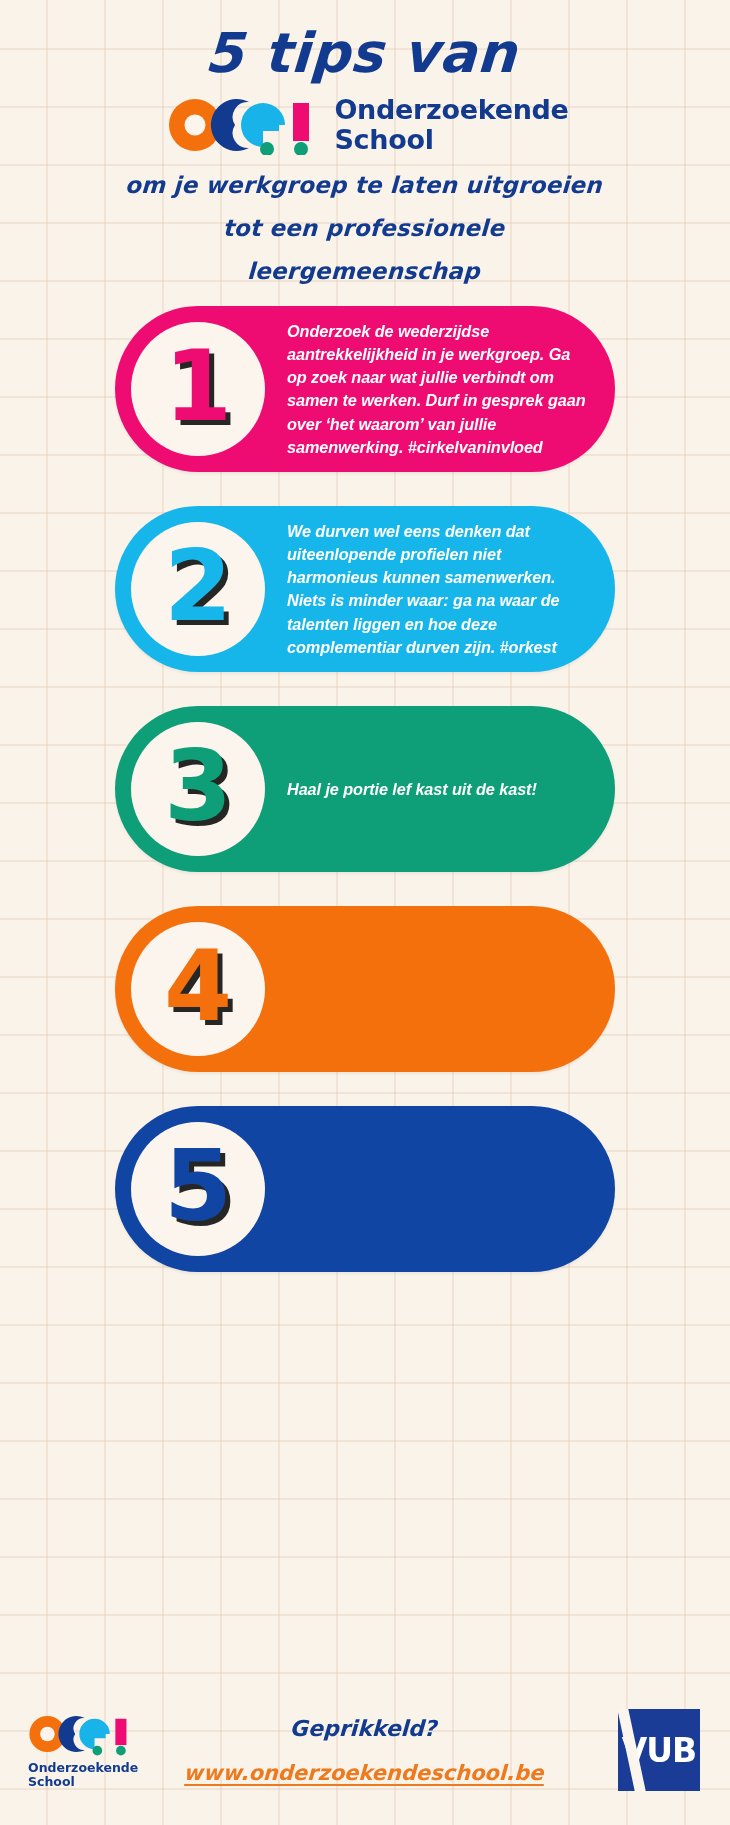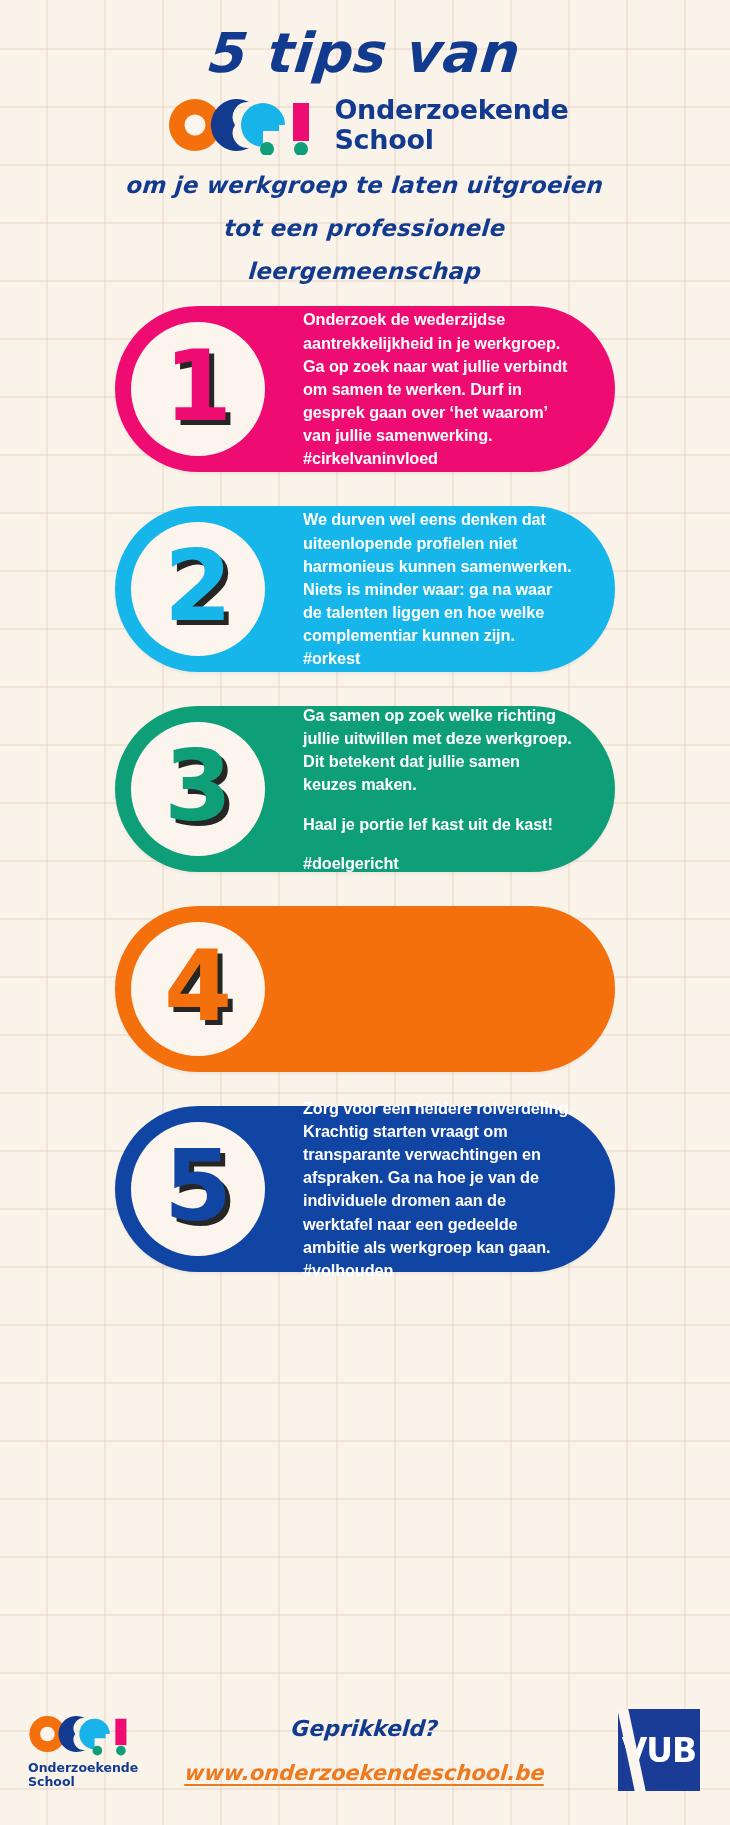--- a/index.html
+++ b/index.html
@@ -74,21 +74,21 @@
     text-shadow:5px 5px 0 rgba(20,20,20,0.92);
   }
   .card .body{
     color:#FFFFFF;
     font-family:"Liberation Sans", sans-serif;
     font-size:16.3px;font-weight:bold;
     line-height:1.42;
     padding:0 24px 0 22px;
     letter-spacing:-0.1px;
   }
-  .card .body p{margin:16px;}
+  .card .body p{margin:0;font-style:italic;}
   
   .footer{
     position:absolute;left:0;right:0;bottom:18px;height:132px;
   }
   .foot-logo{
     position:absolute;left:28px;bottom:18px;width:122px;
   }
   .foot-logo .mark{position:relative;width:104px;height:44px;}
   .foot-logo .cap{
     font-family:"DejaVu Sans", sans-serif;
@@ -168,48 +168,43 @@
       <div class="body">
           <p>Onderzoek de wederzijdse aantrekkelijkheid in je werkgroep. Ga op zoek naar wat jullie verbindt om samen te werken. Durf in gesprek gaan over ‘het waarom’ van jullie samenwerking. #cirkelvaninvloed</p>
         </div>
     </div>
 
     <div class="card" id="card1" style="background: rgb(22, 182, 234);">
       <div class="circle">
         <div class="num" style="color: rgb(22, 182, 234);">2</div>
       </div>
       <div class="body">
-          <p>We durven wel eens denken dat uiteenlopende profielen niet harmonieus kunnen samenwerken. Niets is minder waar: ga na waar de talenten liggen en hoe welke complementiar kunnen zijn. #orkest</p>
+          <p>We durven wel eens denken dat uiteenlopende profielen niet harmonieus kunnen samenwerken. Niets is minder waar: ga na waar de talenten liggen en hoe deze complementiar durven zijn. #orkest</p>
         </div>
     </div>
 
     <div class="card" id="card2" style="background: rgb(14, 158, 120);">
       <div class="circle">
         <div class="num" style="color: rgb(14, 158, 120);">3</div>
       </div>
       <div class="body">
-          <p>Ga samen op zoek welke richting jullie uitwillen met deze werkgroep. Dit betekent dat jullie samen keuzes maken.</p>
           <p>Haal je portie lef kast uit de kast!</p>
-          <p>#doelgericht</p>
         </div>
     </div>
 
     <div class="card" id="card3" style="background: rgb(244, 112, 12);">
       <div class="circle">
         <div class="num" style="color: rgb(244, 112, 12);">4</div>
       </div>
     </div>
 
     <div class="card" id="card4" style="background: rgb(17, 69, 163);">
       <div class="circle">
         <div class="num" style="color: rgb(17, 69, 163);">5</div>
       </div>
-      <div class="body">
-          <p>Zorg voor een heldere rolverdeling. Krachtig starten vraagt om transparante verwachtingen en afspraken. Ga na hoe je van de individuele dromen aan de werktafel naar een gedeelde ambitie als werkgroep kan gaan. #volhouden</p>
-        </div>
     </div>
 
   </div>
 
   <div class="footer">
 
     <div class="foot-logo">
       <div class="mark">
         <svg viewBox="0 0 150 60" width="104" height="44" aria-hidden="true">
           <circle cx="28" cy="30" r="26" fill="#F4700C"></circle>

